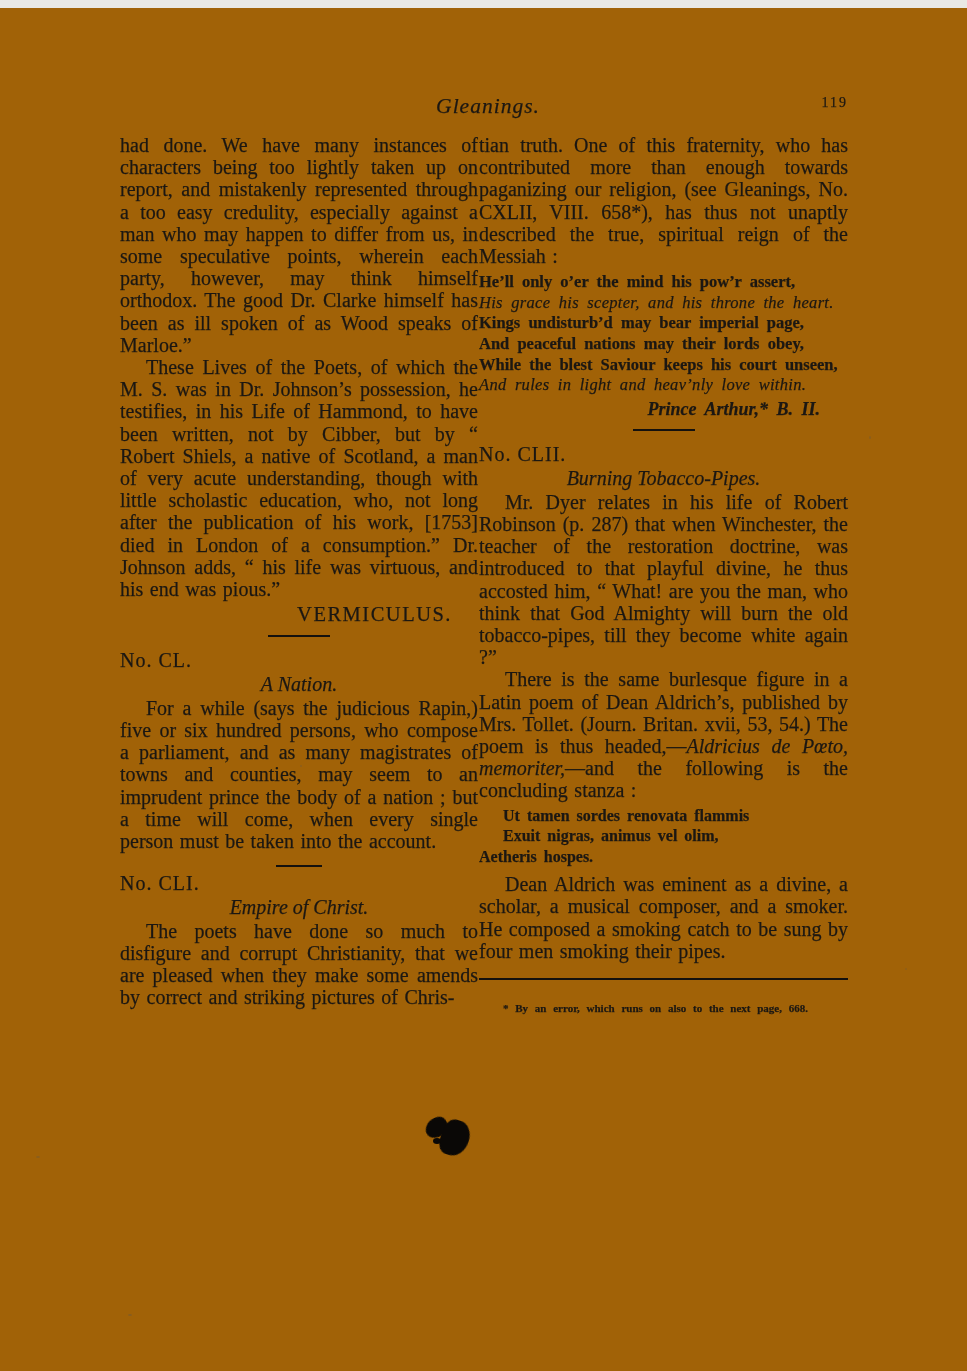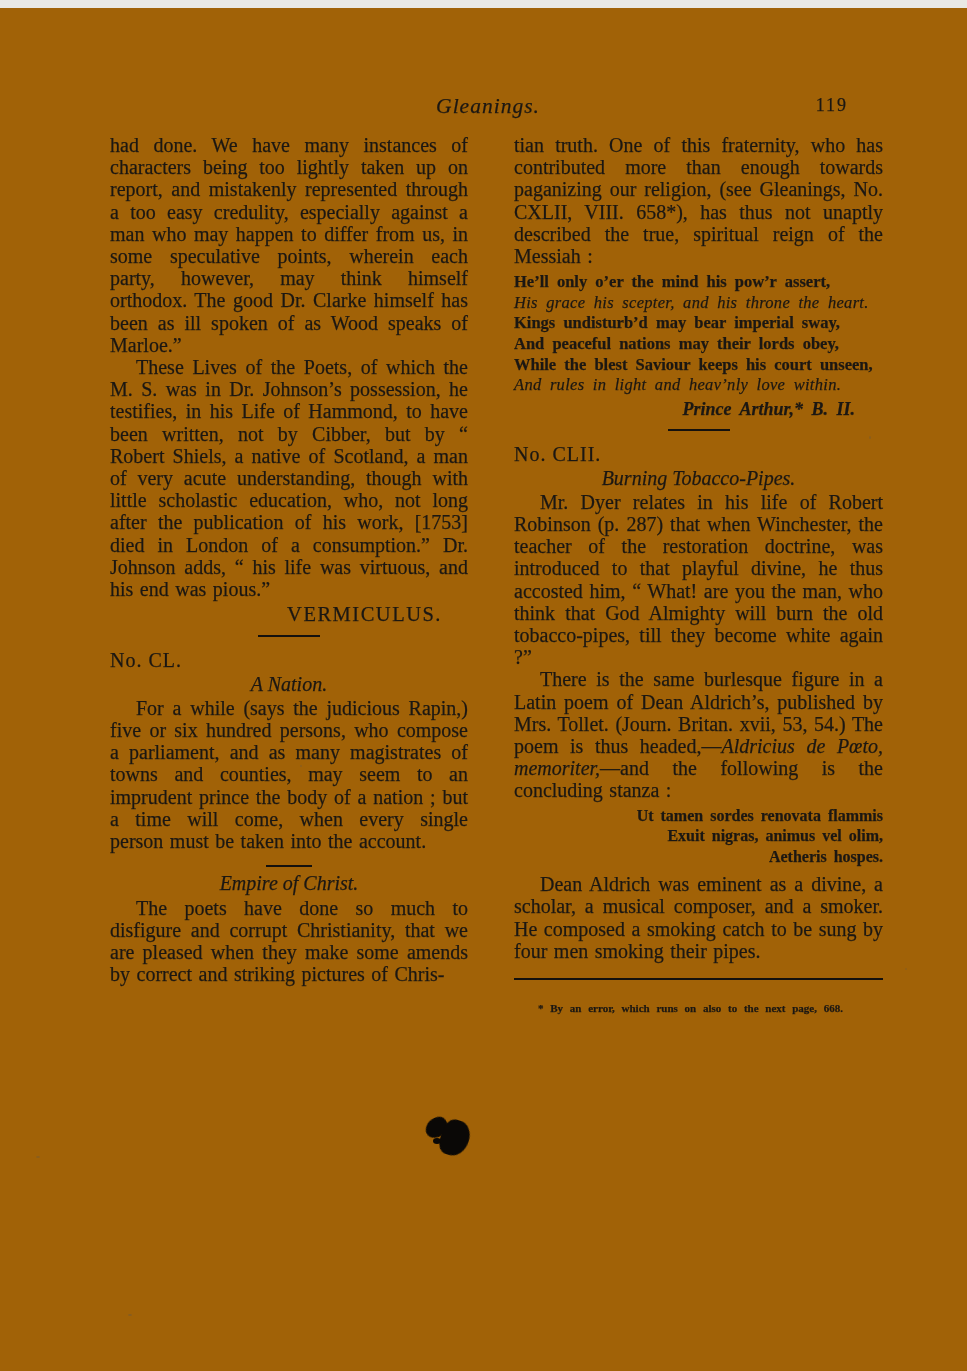--- a/index.html
+++ b/index.html
@@ -5,46 +5,46 @@
   html,body{margin:0;padding:0;background:#e9e8e4;}
   .page{
     position:relative;width:967px;height:1371px;margin:8px auto;
     background:#a16207;color:#1b1713;
     font-family:"Liberation Serif","DejaVu Serif",serif;
     -webkit-text-stroke:0.25px rgba(27,23,19,0.85);
     overflow:hidden;
   }
   .running-head{position:absolute;left:120px;top:86px;width:736px;height:30px;}
   .head-title{position:absolute;left:0;right:0;text-align:center;font-style:italic;font-size:21.5px;letter-spacing:1px;}
-  .head-page{position:absolute;right:8px;top:1px;font-size:18px;letter-spacing:2px;}
+  .head-page{position:absolute;right:8px;top:1px;font-size:14px;letter-spacing:2px;}
 
   .col{position:absolute;top:126px;font-size:20px;line-height:22.2px;}
-  .col-left{left:110px;width:358px;}
-  .col-right{left:514px;width:369px;}
+  .col-left{left:120px;width:358px;}
+  .col-right{left:479px;width:369px;}
 
   .para{margin:0;text-align:justify;word-spacing:1.5px;}
   .ind{text-indent:26px;}
 
   .signature{text-align:right;padding-right:26px;font-size:20.5px;letter-spacing:1.5px;margin-top:3px;}
 
   .rule-short{width:62px;border:0;border-top:2.5px solid #14110e;margin:10px auto 12px;}
   .rule-cli{width:46px;margin:13px auto 5px;}
 
   .series-heading{font-weight:bold;font-size:14.5px;line-height:21px;letter-spacing:3px;word-spacing:9px;margin-bottom:4px;}
   .sh-rest{padding-left:38px;}
 
   .sec-num{font-size:20px;margin-top:5px;letter-spacing:1px;}
   .sec-title{text-align:center;font-size:20px;font-style:italic;margin:1px 0 2px;}
 
   .poem{font-size:16.5px;line-height:20.6px;font-weight:bold;margin-top:5px;word-spacing:4px;}
   .verse-line{padding-left:30px;text-indent:-30px;}
   .verse-line.italic{font-style:italic;font-weight:normal;letter-spacing:0.3px;}
   .verse-attrib{text-align:right;padding-right:28px;font-style:italic;font-weight:bold;font-size:18px;margin-top:3px;}
 
-  .latin{font-weight:bold;font-size:16px;line-height:20.5px;margin:4px 0 6px;word-spacing:3px;text-align:right;}
+  .latin{font-weight:bold;font-size:16px;line-height:20.5px;margin:4px 0 6px;word-spacing:3px;}
   .latin-indent{padding-left:24px;}
 
   .italic{font-style:italic;}
 
   .footnote-rule{border:0;border-top:2px solid #14110e;width:100%;margin:16px 0 0;}
   .footnote{font-weight:bold;font-size:11px;line-height:29px;margin:14px 0 0;text-indent:24px;text-align:justify;word-spacing:4px;}
 
   .blot{position:absolute;background:#0a0806;filter:blur(0.6px);}
   .blot-a{left:425px;top:1110px;width:23px;height:19px;border-radius:60% 40% 55% 45%;transform:rotate(-25deg);}
   .blot-b{left:441px;top:1112px;width:28px;height:36px;border-radius:45% 55% 60% 40%;transform:rotate(18deg);}
@@ -64,30 +64,31 @@
 
   <section class="col col-left">
     <p class="para">had done.  We have many instances of characters being too lightly taken up on report, and mistakenly represented through a too easy credulity, especially against a man who may happen to differ from us, in some speculative points, wherein each party, however, may think himself orthodox.  The good Dr. Clarke himself has been as ill spoken of as Wood speaks of Marloe.”</p>
     <p class="para ind">These Lives of the Poets, of which the M. S. was in Dr. Johnson’s possession, he testifies, in his Life of Hammond, to have been written, not by Cibber, but by “ Robert Shiels, a native of Scotland, a man of very acute understanding, though with little scholastic education, who, not long after the publication of his work, [1753] died in London of a consumption.”  Dr. Johnson adds, “ his life was virtuous, and his end was pious.”</p>
     <div class="signature">VERMICULUS.</div>
     <hr class="rule-short">
     <div class="sec-num">No. CL.</div>
     <div class="sec-title">A Nation.</div>
     <p class="para ind">For a while (says the judicious Rapin,) five or six hundred persons, who compose a parliament, and as many magistrates of towns and counties, may seem to an imprudent prince the body of a nation ; but a time will come, when every single person must be taken into the account.</p>
     <hr class="rule-short rule-cli">
+    <div class="sec-num">No. CLI.</div>
     <div class="sec-title">Empire of Christ.</div>
     <p class="para ind">The poets have done so much to disfigure and corrupt Christianity, that we are pleased when they make some amends by correct and striking pictures of Chris-</p>
   </section>
 
   <section class="col col-right">
     <p class="para">tian truth.  One of this fraternity, who has contributed more than enough towards paganizing our religion, (see Gleanings, No. CXLII, VIII. 658*), has thus not unaptly described the true, spiritual reign of the Messiah :</p>
     <div class="poem">
       <div class="verse-line">He’ll only o’er the mind his pow’r assert,</div>
       <div class="verse-line italic">His grace his scepter, and his throne the heart.</div>
-      <div class="verse-line">Kings undisturb’d may bear imperial sway,</div>
+      <div class="verse-line">Kings undisturb’d may bear imperial page,</div>
       <div class="verse-line">And peaceful nations may their lords obey,</div>
       <div class="verse-line">While the blest Saviour keeps his court unseen,</div>
       <div class="verse-line italic">And rules in light and heav’nly love within.</div>
       <div class="verse-attrib">Prince Arthur,* B. II.</div>
     </div>
     <hr class="rule-short">
     <div class="sec-num">No. CLII.</div>
     <div class="sec-title">Burning Tobacco-Pipes.</div>
     <p class="para ind">Mr. Dyer relates in his life of Robert Robinson (p. 287) that when Winchester, the teacher of the restoration doctrine, was introduced to that playful divine, he thus accosted him, “ What! are you the man, who think that God Almighty will burn the old tobacco-pipes, till they become white again ?”</p>
     <p class="para ind"><span>There is the same burlesque figure in a Latin poem of Dean Aldrich’s, published by Mrs. Tollet.  (Journ. Britan. xvii, 53, 54.)  The poem is thus headed,—</span><span class="italic">Aldricius de Pœto, memoriter,</span><span>—and the following is the concluding stanza :</span></p>

